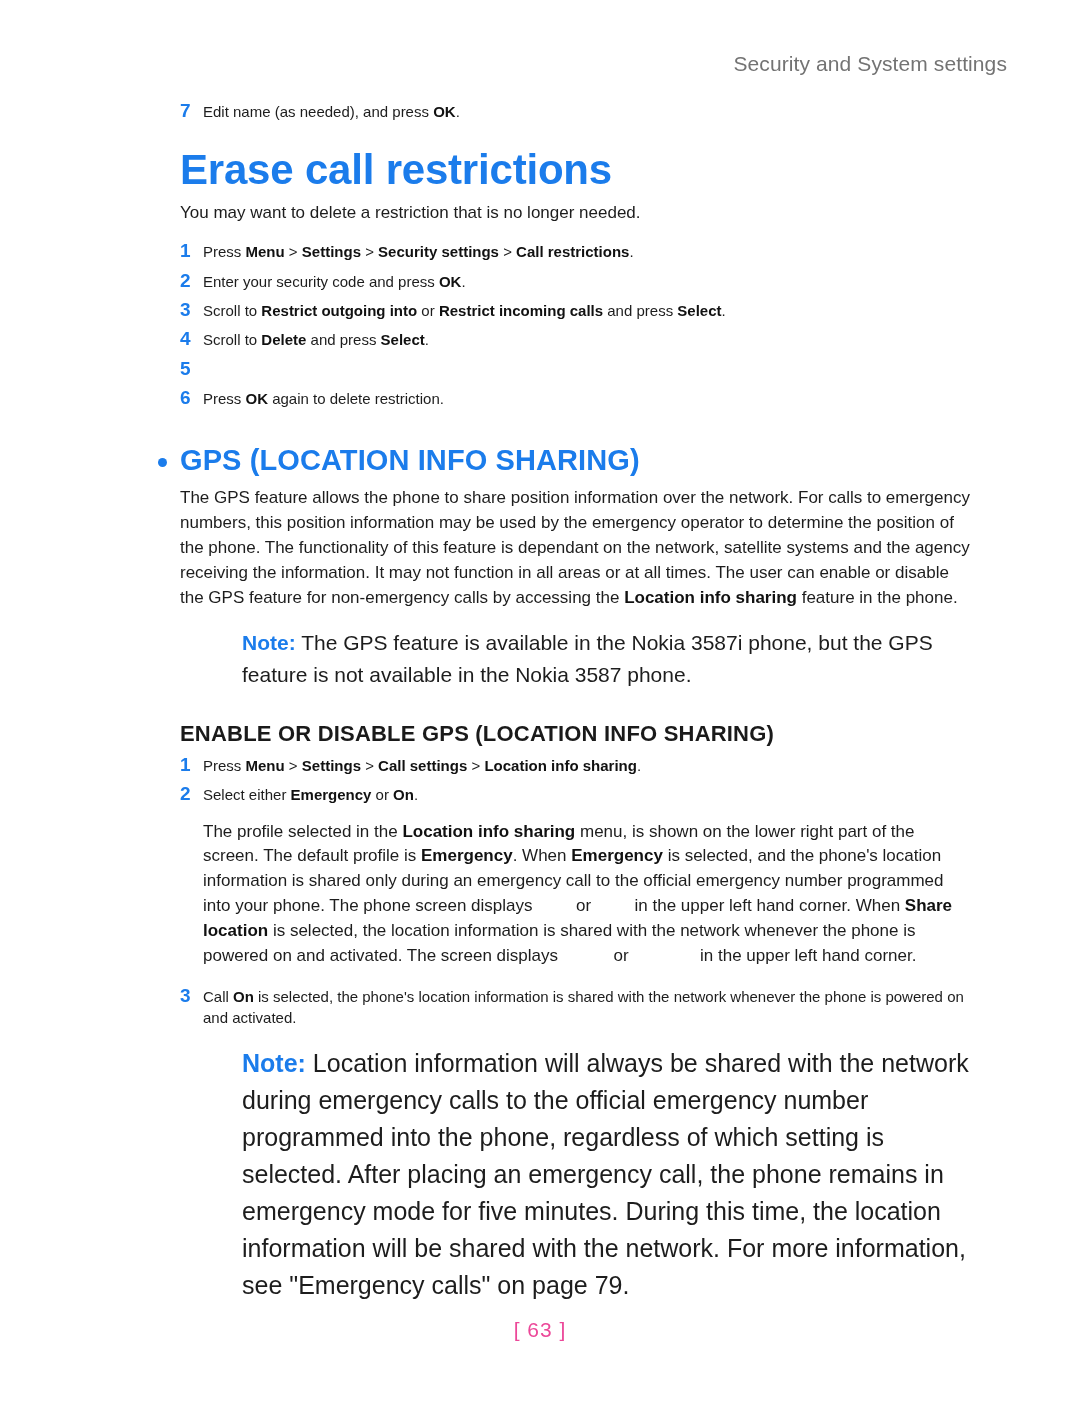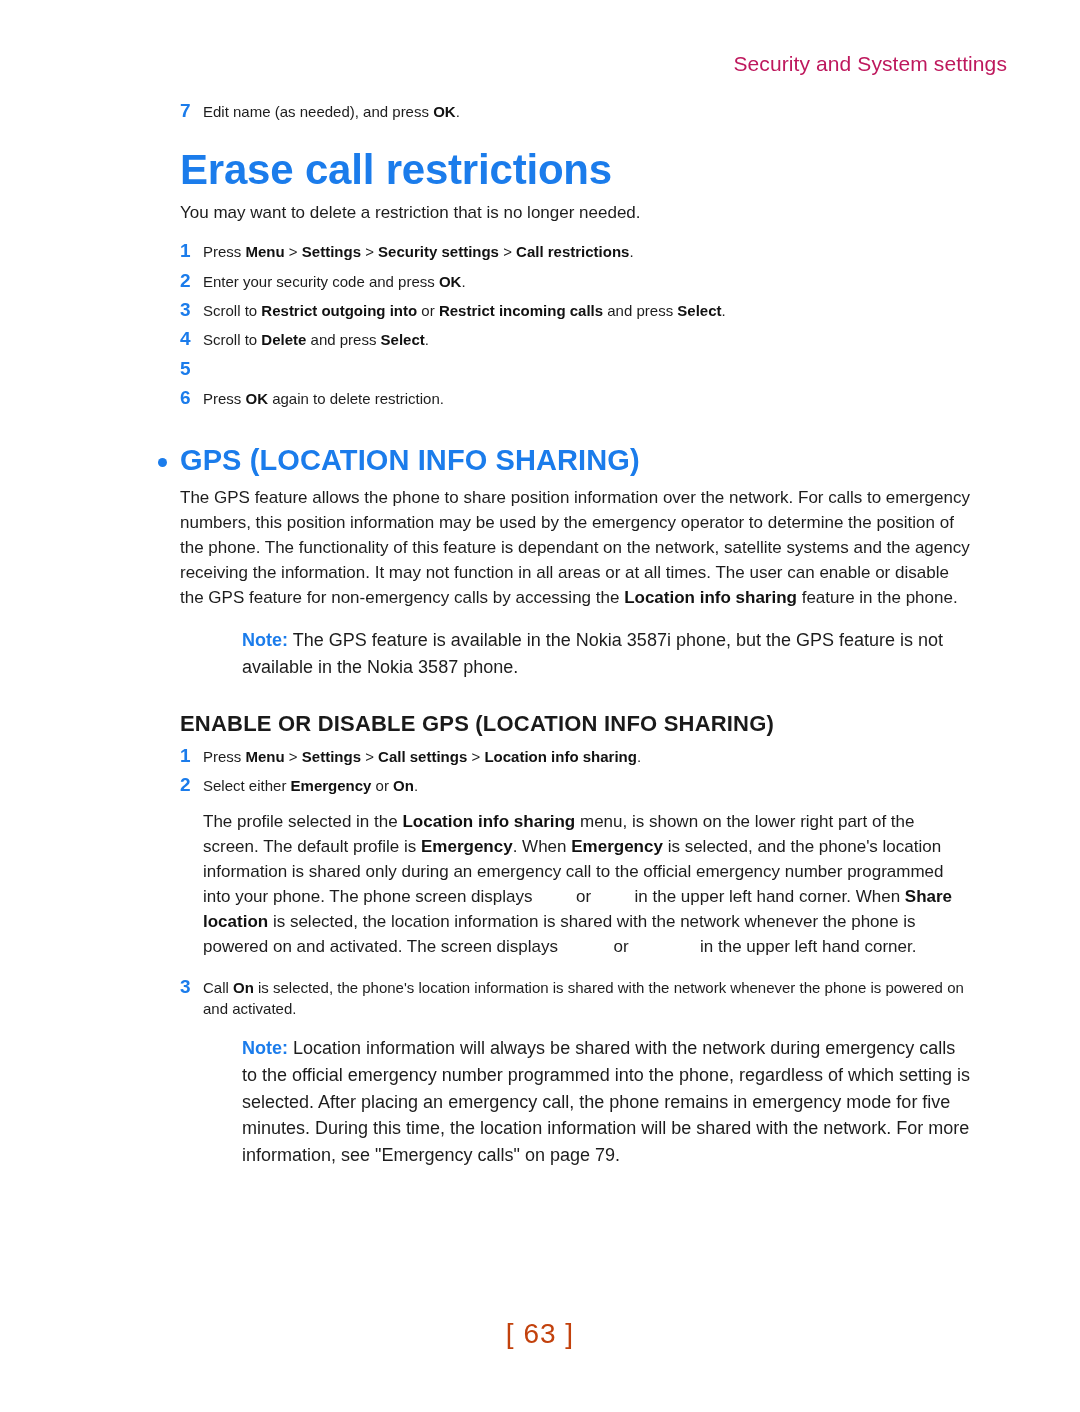--- a/index.html
+++ b/index.html
@@ -24,21 +24,21 @@
     overflow: hidden;
   }
 
   
   .running-header {
     position: absolute;
     right: 73px;
     top: 52px;
     font-size: 21px;
     letter-spacing: 0.1px;
-    color: #be185d;
+    color: #737373;
     font-family: "Liberation Sans", sans-serif;
     white-space: nowrap;
   }
 
   
   .content {
     position: absolute;
     left: 180px;
     top: 100px;
     width: 792px;
@@ -116,32 +116,32 @@
   }
 
   
   .para-indent {
     margin-left: 23px;
   }
 
   
   .note {
     margin: 16px 0 14px 62px;
-    font-size: 18px;
+    font-size: 21px;
     line-height: 1.52;
     color: #1d1d1d;
     max-width: 745px;
   }
   .note .note-label {
     color: #1b7ceb;
     font-weight: bold;
   }
   .note.wide {
     margin-left: 62px;
-    font-size: 18px;
+    font-size: 25px;
     line-height: 1.48;
     max-width: 740px;
   }
 
   
   b, strong { font-weight: bold; color: #111; }
 
   
   .glyph-gap {
     display: inline-block;
@@ -150,22 +150,22 @@
   .glyph-gap.lg { width: 46px; }
   .glyph-gap.lead { width: 62px; }
 
   
   .folio {
     position: absolute;
     left: 0;
     right: 0;
     top: 1318px;
     text-align: center;
-    color: #c2410c;
-    font-size: 28px;
+    color: #ec4899;
+    font-size: 21px;
     font-family: "Liberation Sans", sans-serif;
     letter-spacing: 1px;
   }
 
   .spacer-sm { height: 10px; }
 </style>
 </head>
 <body>
 
 <div class="page">

